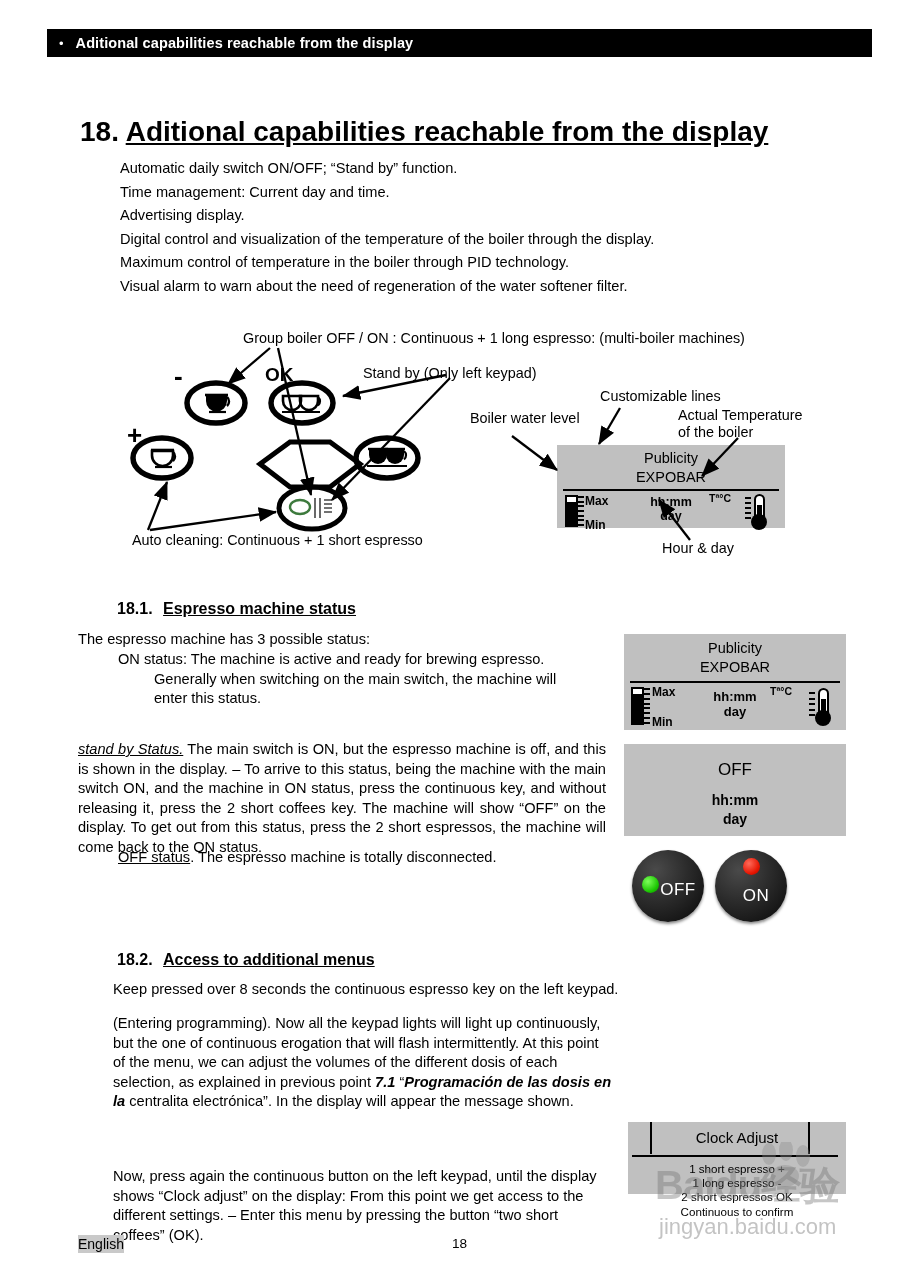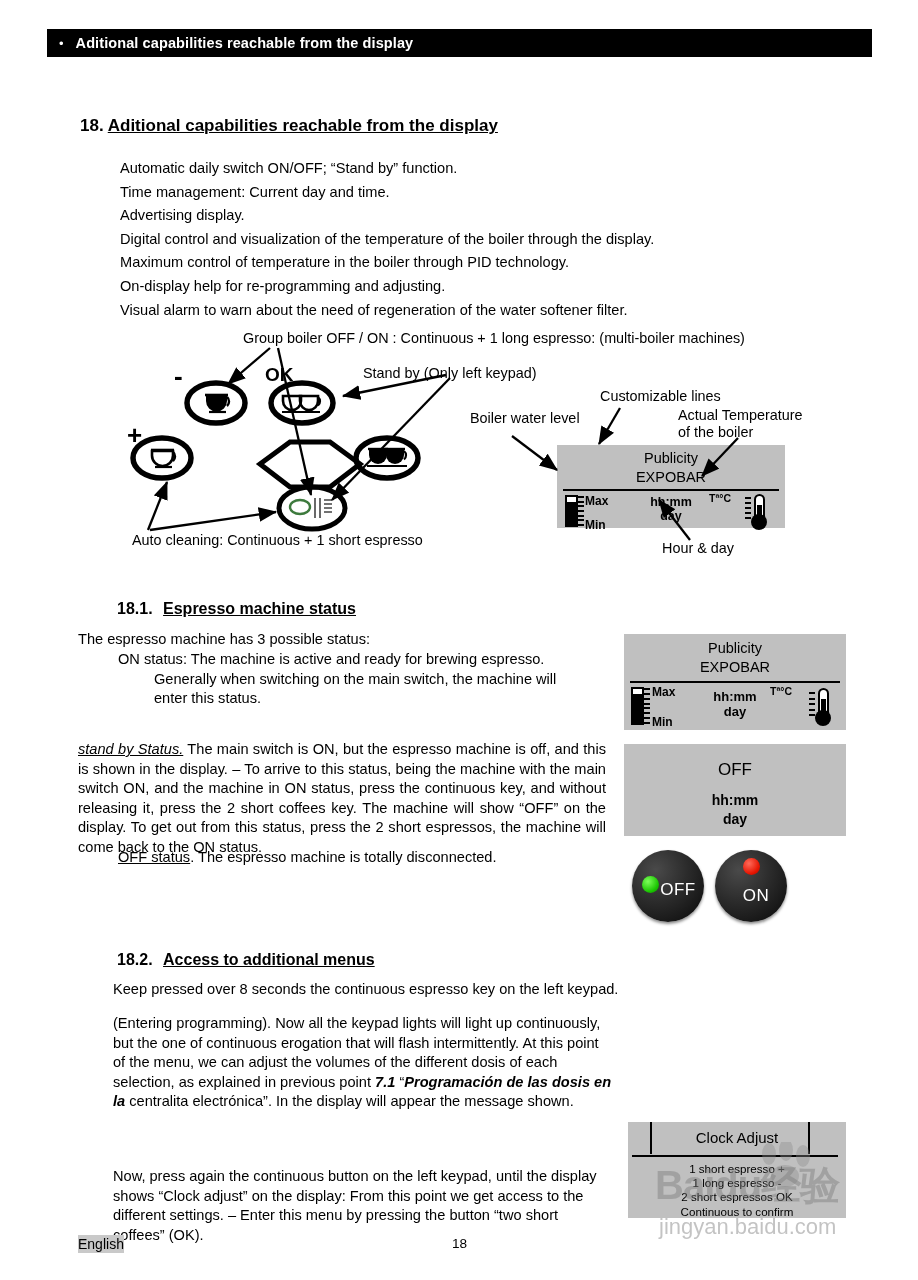--- a/index.html
+++ b/index.html
@@ -45,21 +45,21 @@
     font-weight: bold;
     letter-spacing: 0.1px;
     white-space: nowrap;
   }
 
   
   .h1 {
     position: absolute;
     left: 80px;
     top: 116px;
-    font-size: 17px;
+    font-size: 28px;
     font-weight: bold;
     white-space: nowrap;
   }
   .h1 .num { text-decoration: none; }
   .h1 .underline { text-decoration: underline; }
 
   
   .feature-list {
     position: absolute;
     left: 120px;
@@ -245,21 +245,21 @@
     width: 222px; height: 92px;
   }
   .panel-doses {
     position: absolute;
     left: 628px; top: 1008px;
     width: 218px; height: 97px;
   }
   .panel-clock {
     position: absolute;
     left: 628px; top: 1122px;
-    width: 218px; height: 96px;
+    width: 218px; height: 72px;
   }
   .clock-menu {
     font-size: 11.6px;
     line-height: 14.2px;
     text-align: center;
   }
   .clock-vline {
     position: absolute;
     width: 2px;
     background: #000;
@@ -355,21 +355,20 @@
     <span class="num">18.</span>
     <span class="underline">Aditional capabilities reachable from the display</span>
   </div>
 
   <ul class="feature-list">
     <li>Automatic daily switch ON/OFF; “Stand by” function.</li>
     <li>Time management: Current day and time.</li>
     <li>Advertising display.</li>
     <li>Digital control and visualization of the temperature of the boiler through the display.</li>
     <li>Maximum control of temperature in the boiler through PID technology.</li>
-    <li>On-display help for re-programming and adjusting.</li>
     <li>Visual alarm to warn about the need of regeneration of the water softener filter.</li>
   </ul>
 
   <div class="diagram-keypad">
 
     <div class="lbl" style="left:125px; top:0px;margin-left:8px;">Group boiler OFF / ON : Continuous + 1 long espresso: (multi-boiler machines)</div>
     <div class="lbl" style="left:253px; top:35px;">Stand by (Only left keypad)</div>
     <div class="lbl" style="left:22px; top:202px;">Auto cleaning: Continuous + 1 short espresso</div>
 
     <div class="lbl lbl-ok" style="left:155px; top:36px;">OK</div>

